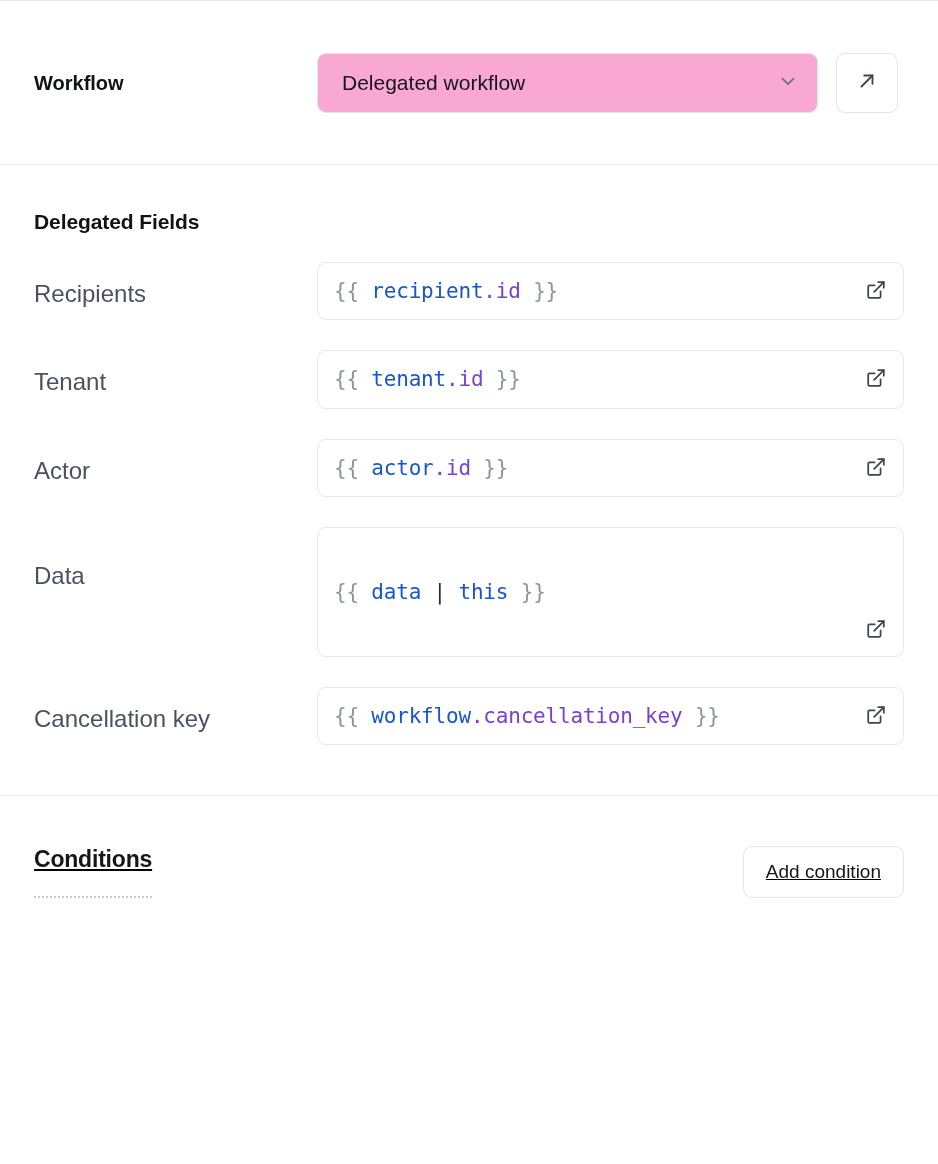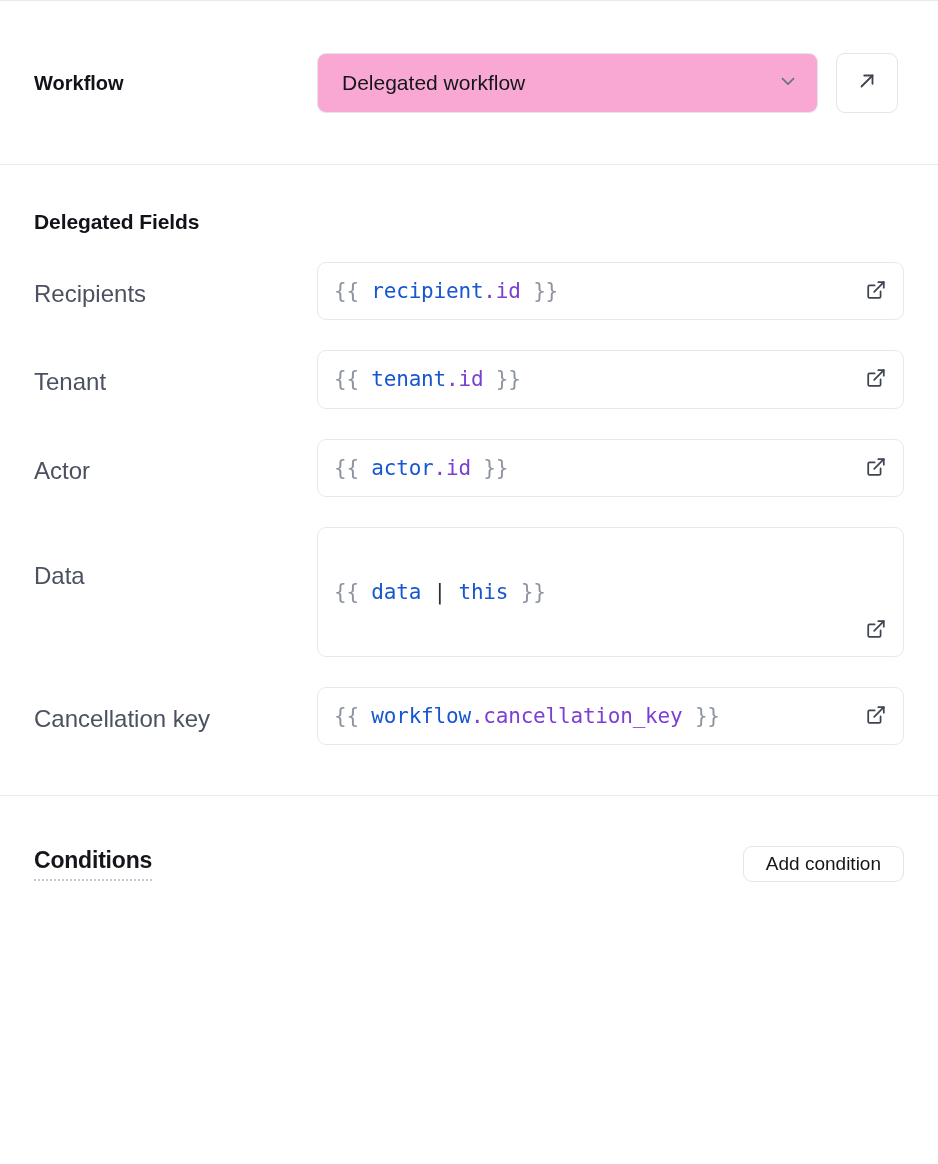--- a/index.html
+++ b/index.html
@@ -209,39 +209,39 @@
     justify-content: center;
     cursor: pointer;
   }
   .ext-btn.top    { top: 14px; }
   .ext-btn.bottom { bottom: 14px; }
 
   
   .conditions-section {
     padding: 50px 34px 0 34px;
     display: flex;
-    align-items: center;
     justify-content: space-between;
+    text-decoration: underline;
   }
 
   .conditions-title {
     font-size: 23px;
     font-weight: 700;
     color: #14161c;
     border-bottom: 2px dotted #c6c9d1;
     padding-bottom: 5px;
     letter-spacing: -0.2px;
     cursor: help;
   }
 
   .add-condition-btn {
     border: 1px solid #e3e5ea;
     border-radius: 9px;
     background: #fff;
-    height: 36px;
+    height: 52px;
     padding: 0 22px;
     font-size: 19px;
     color: #14161c;
     font-family: "Liberation Sans", sans-serif;
     cursor: pointer;
     display: flex;
     align-items: center;
   }
 
   .spacer-20 { height: 20px; }

